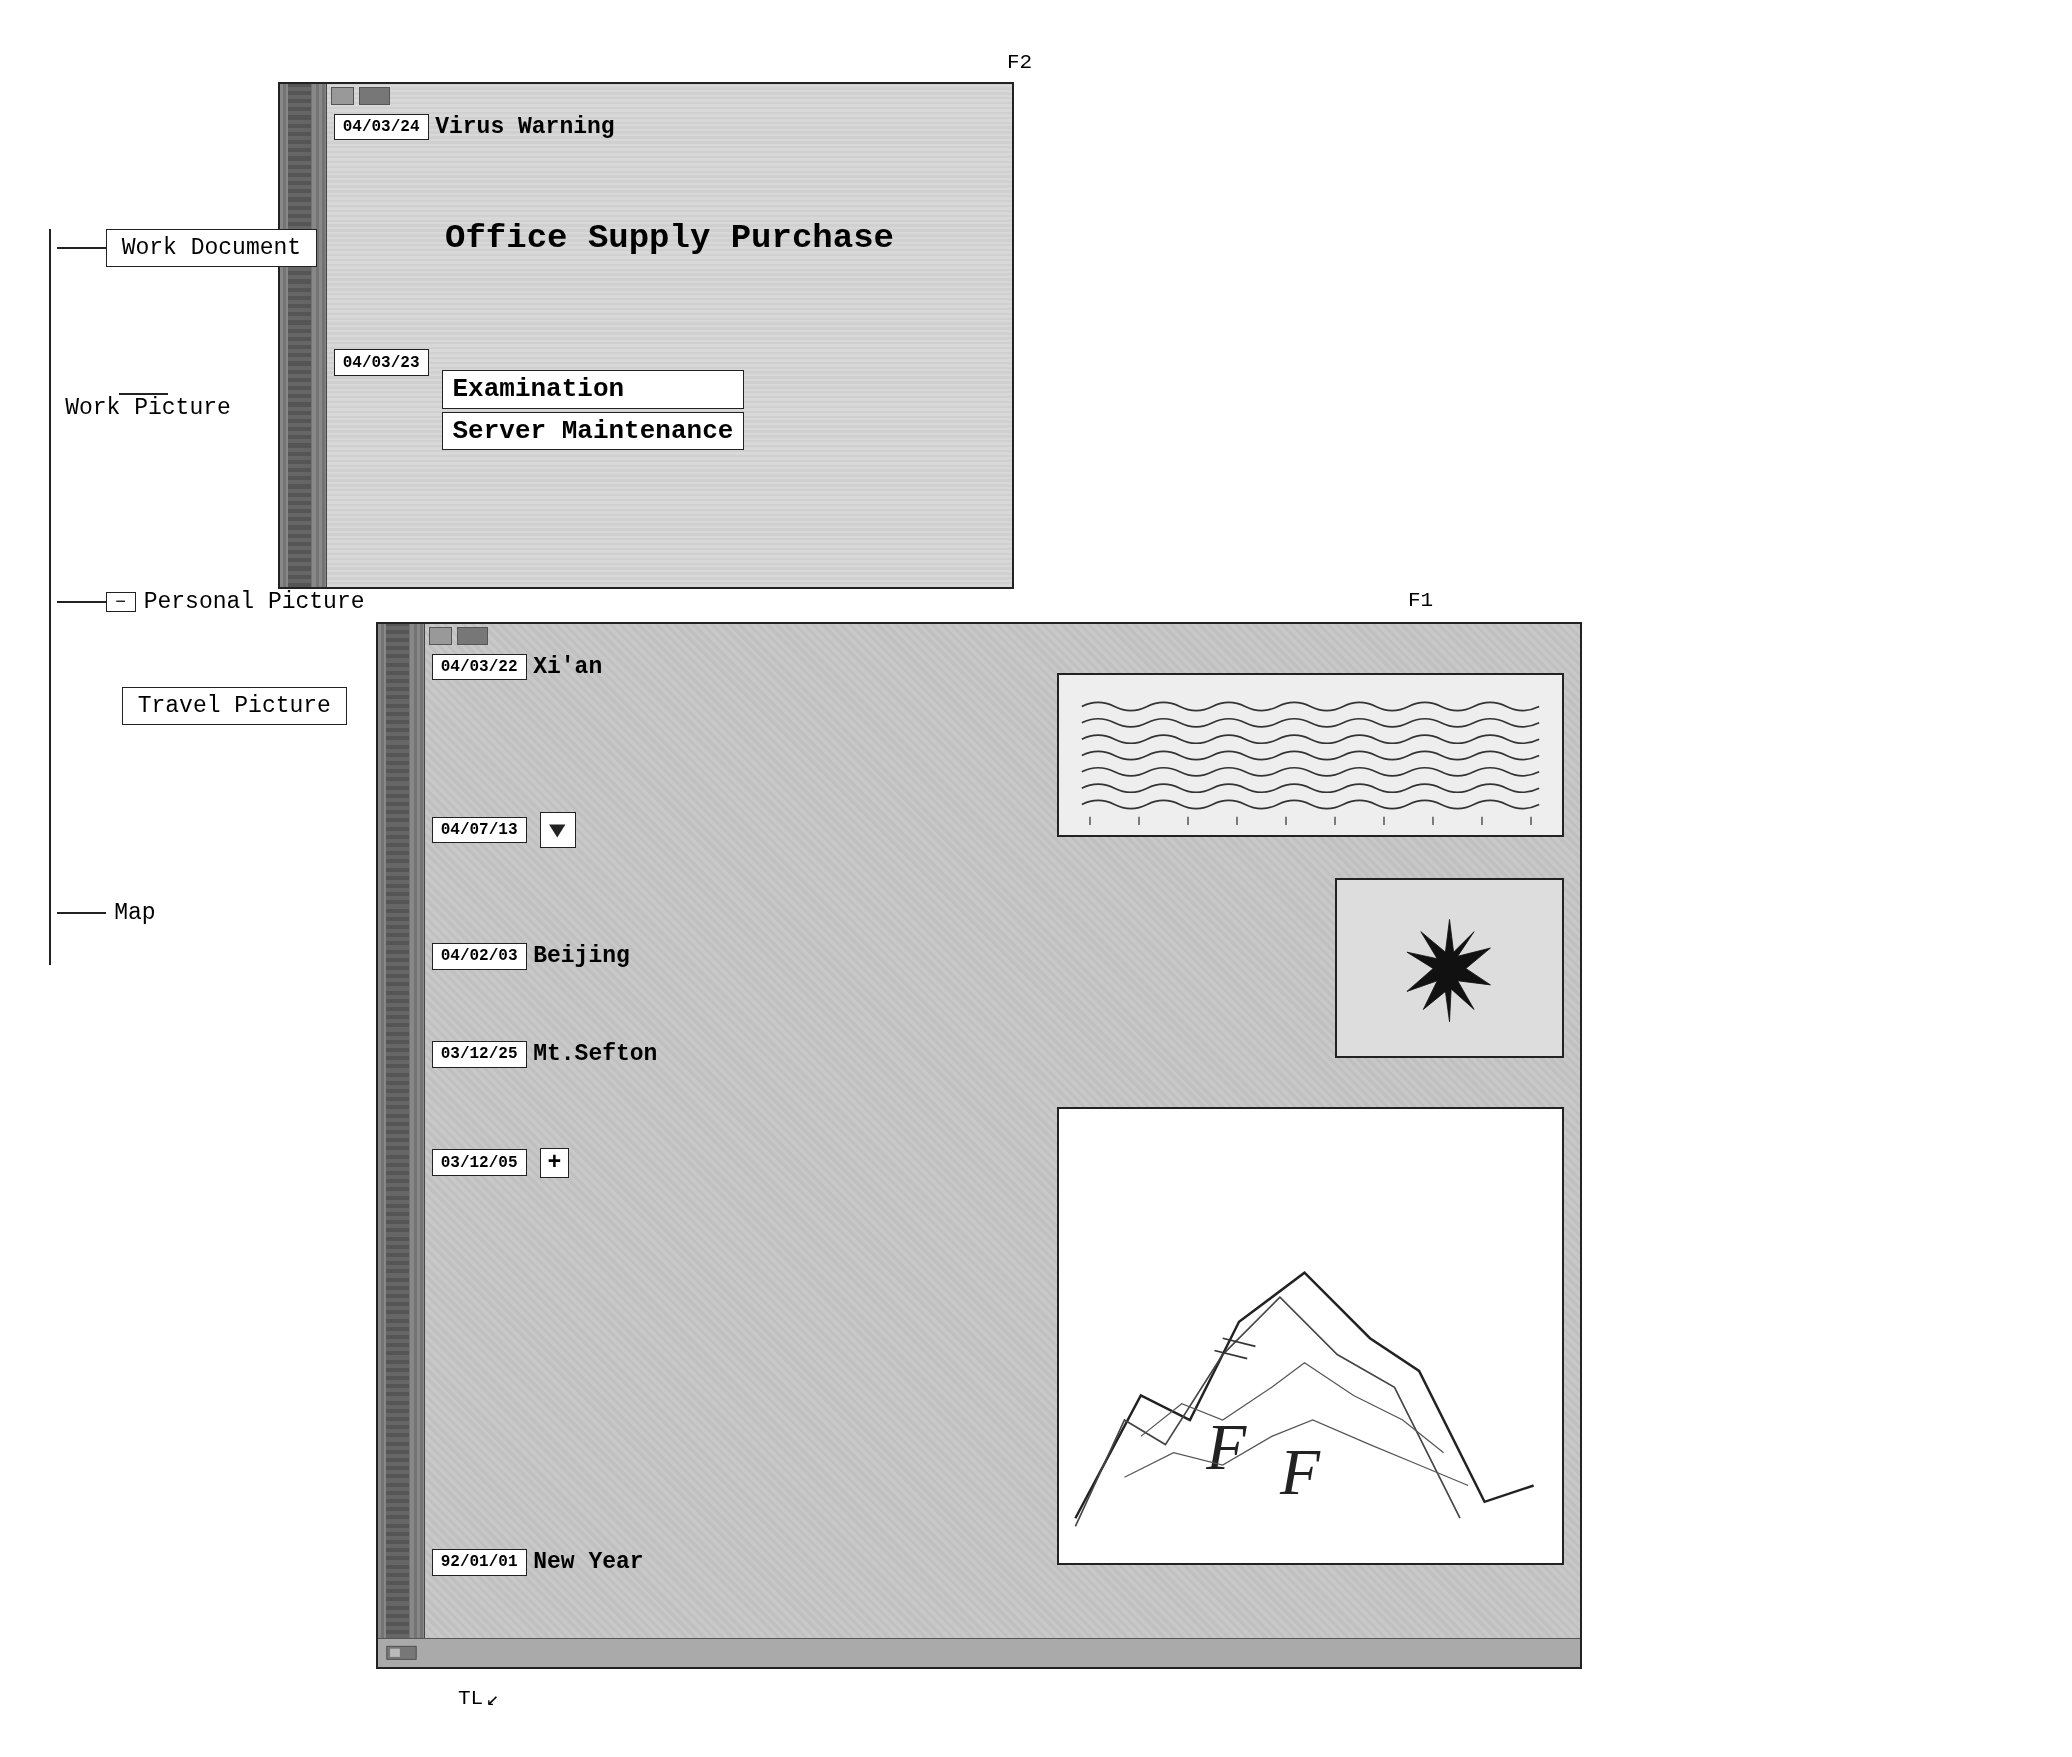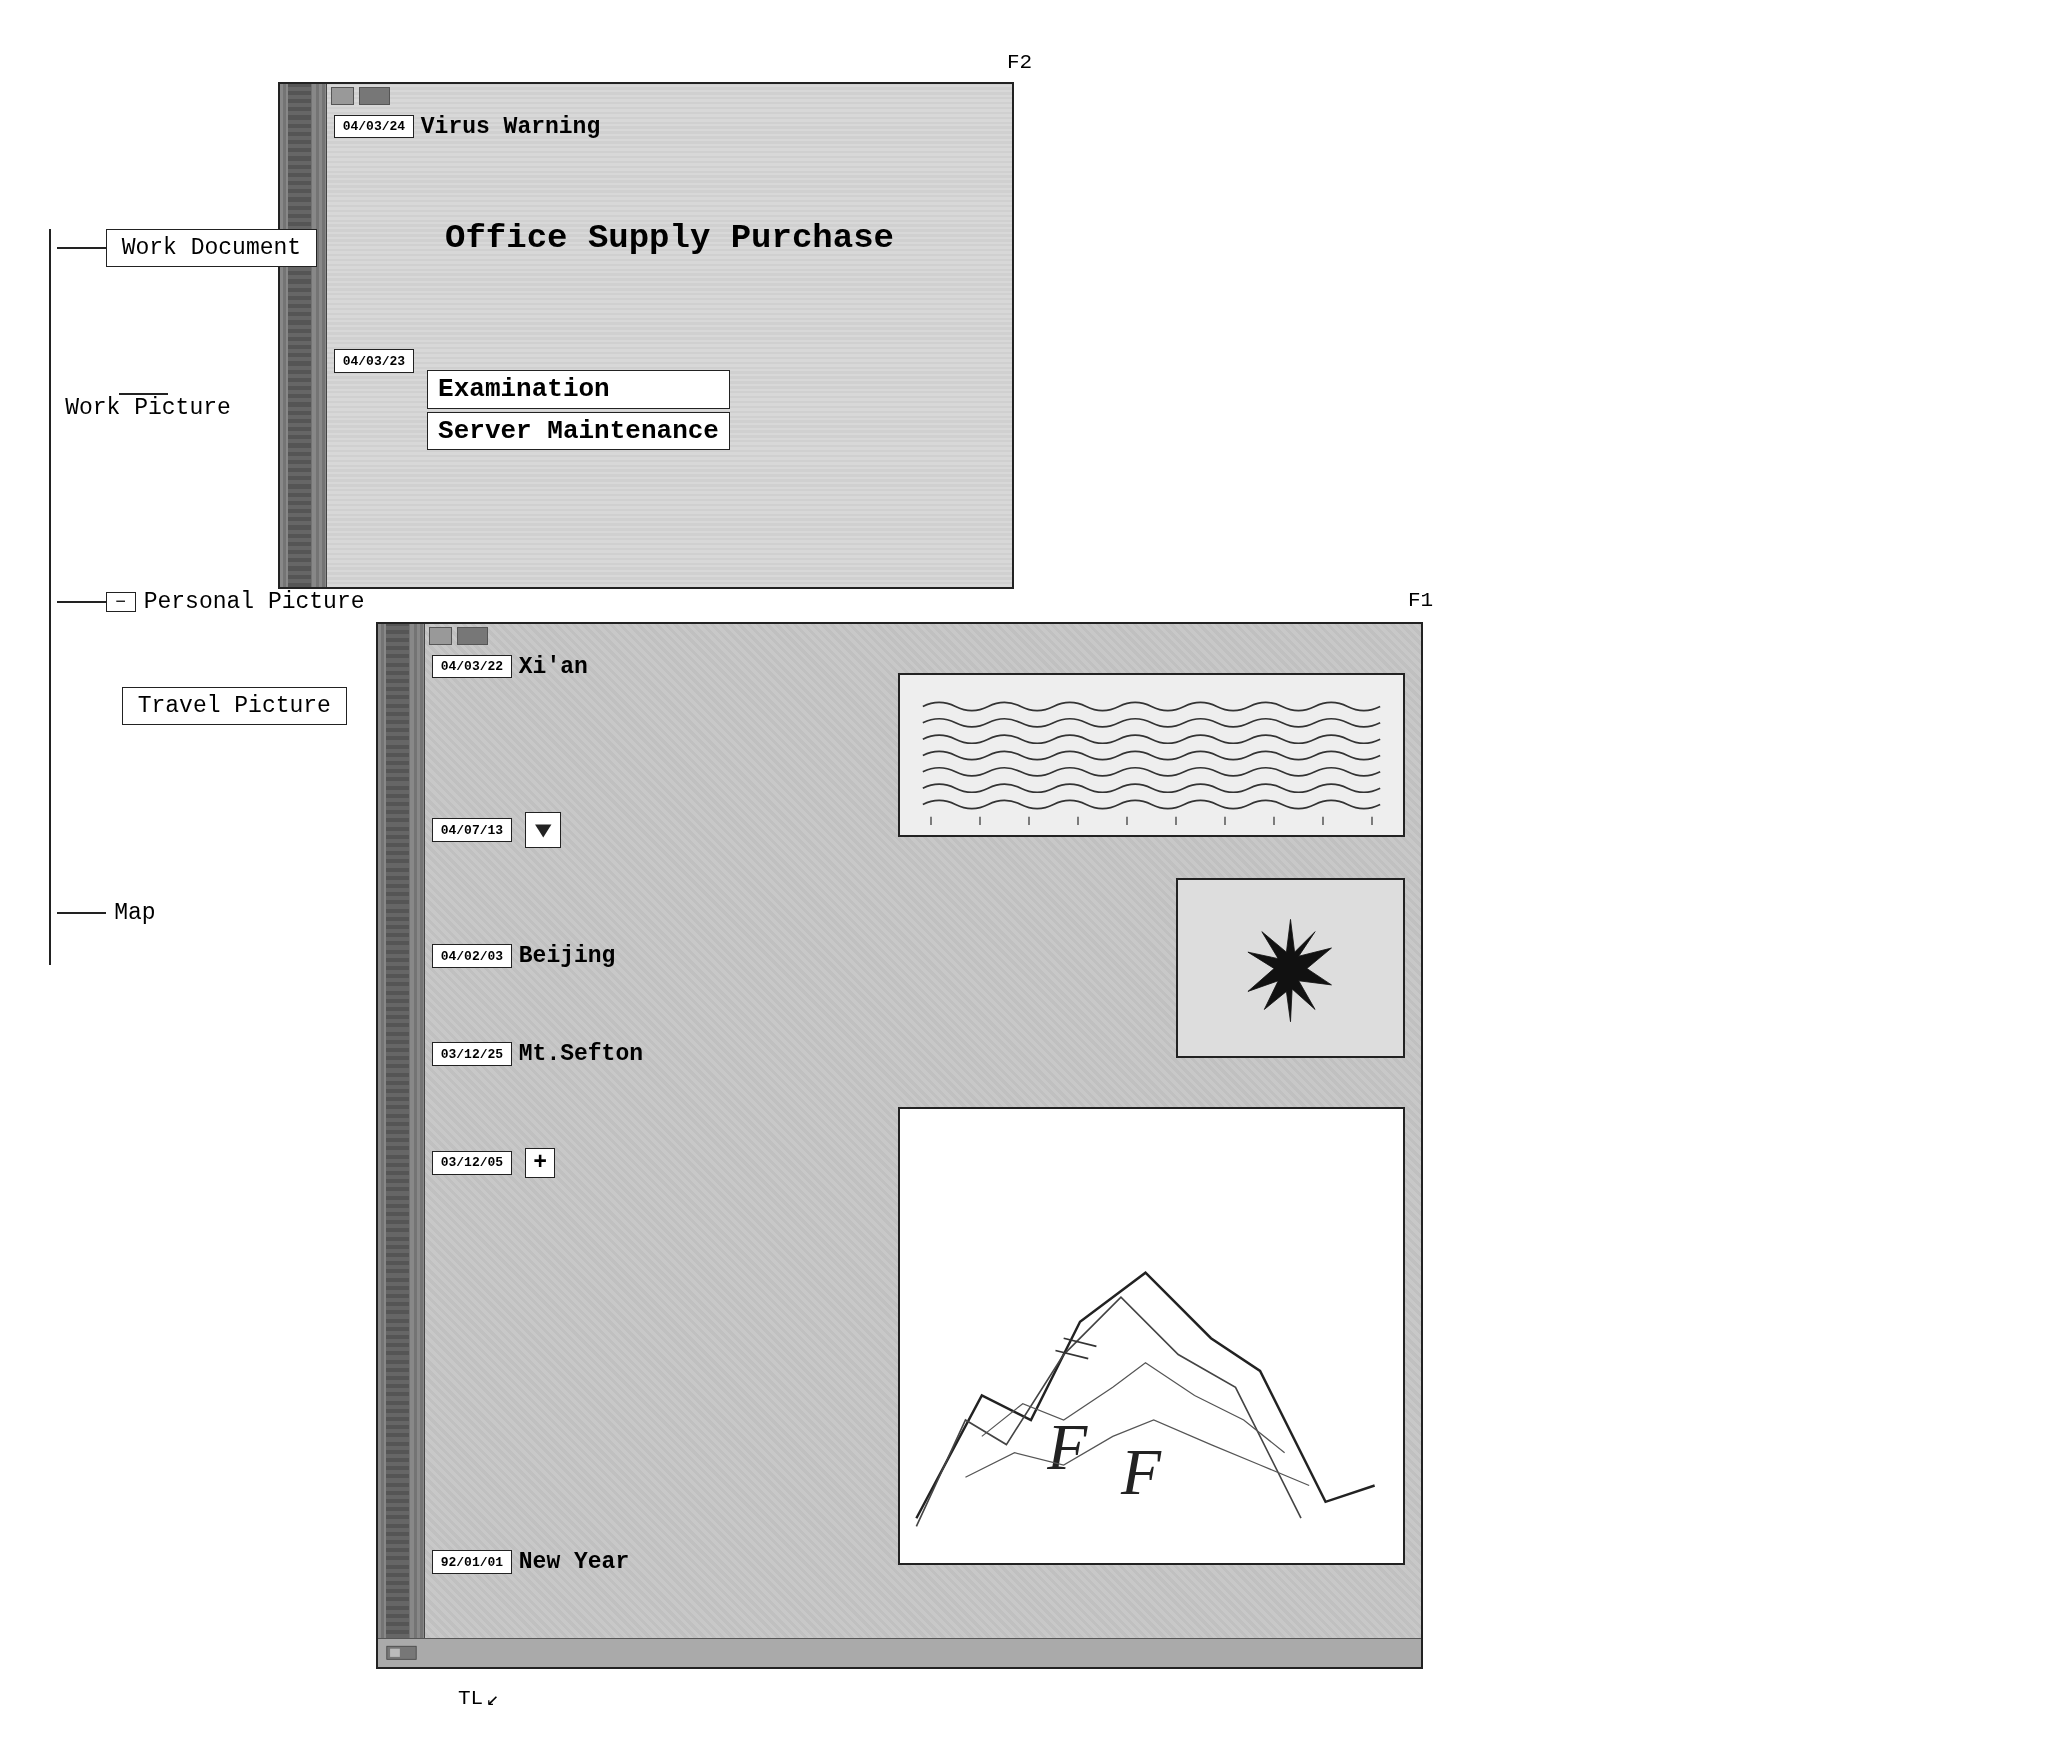--- a/index.html
+++ b/index.html
@@ -125,39 +125,39 @@
           transparent 4.1px,
           rgba(255,255,255,0.1) 4.1px,
           rgba(255,255,255,0.1) 8.2px
         );
     }
 
     .date-box {
       border: 1.6px solid #222;
       background: #fff;
       padding: 3.3px 8.2px;
-      font-size: 13px;
+      font-size: 16px;
       font-weight: bold;
       white-space: nowrap;
       margin-left: 6.5px;
       margin-right: 6.5px;
       text-align: right;
     }
 
     .entry-text {
       font-size: 23px;
       font-weight: bold;
     }
 
     
     .panel-f1 {
       position: absolute;
       left: 376px;
       top: 622px;
-      width: 1047px;
+      width: 1206px;
       height: 1047px;
       border: 2.5px solid #222;
       background: #c8c8c8;
       background-image:
         repeating-linear-gradient(
           45deg,
           transparent,
           transparent 3.3px,
           rgba(0,0,0,0.04) 3.3px,
           rgba(0,0,0,0.04) 6.5px

